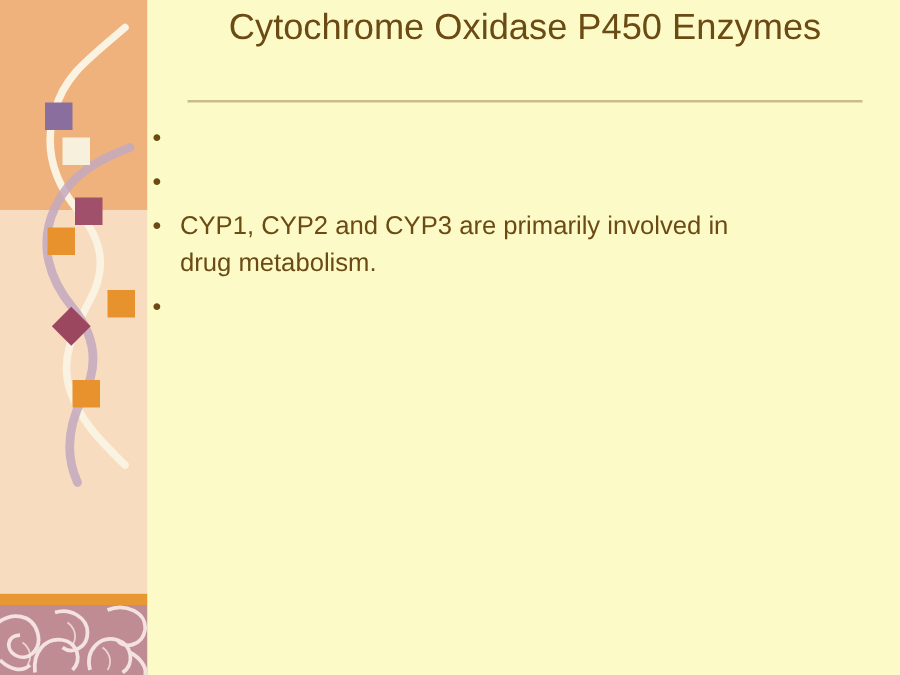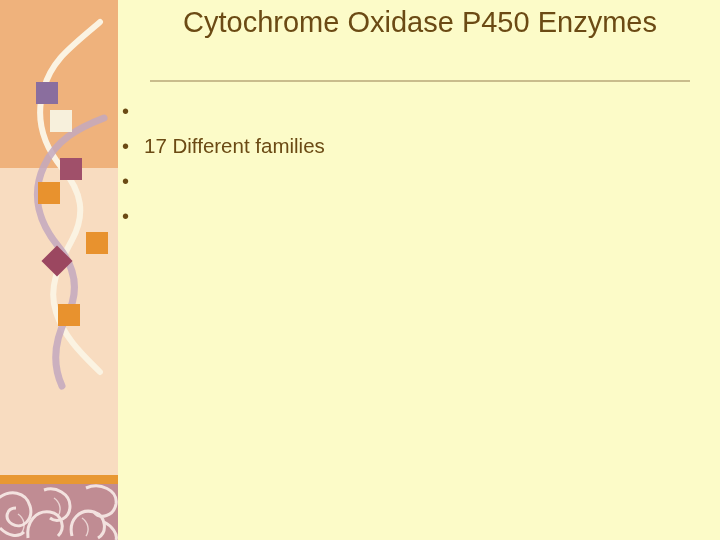--- a/index.html
+++ b/index.html
@@ -195,24 +195,24 @@
 
   <div class="title">Cytochrome Oxidase P450 Enzymes</div>
   <div class="divider"></div>
 
   <div class="bullets">
     <div class="bullet">
       <span class="dot">•</span>
     </div>
     <div class="bullet">
       <span class="dot">•</span>
-      <span class="btext">17 Different families</span>
-    </div>
-    <div class="bullet">
-      <span class="dot">•</span>
+    </div>
+    <div class="bullet">
+      <span class="dot">•</span>
+      <span class="btext">CYP1, CYP2 and CYP3 are primarily involved in drug metabolism.</span>
     </div>
     <div class="bullet">
       <span class="dot">•</span>
     </div>
   </div>
 
 
 </div>
 
 </body></html>

